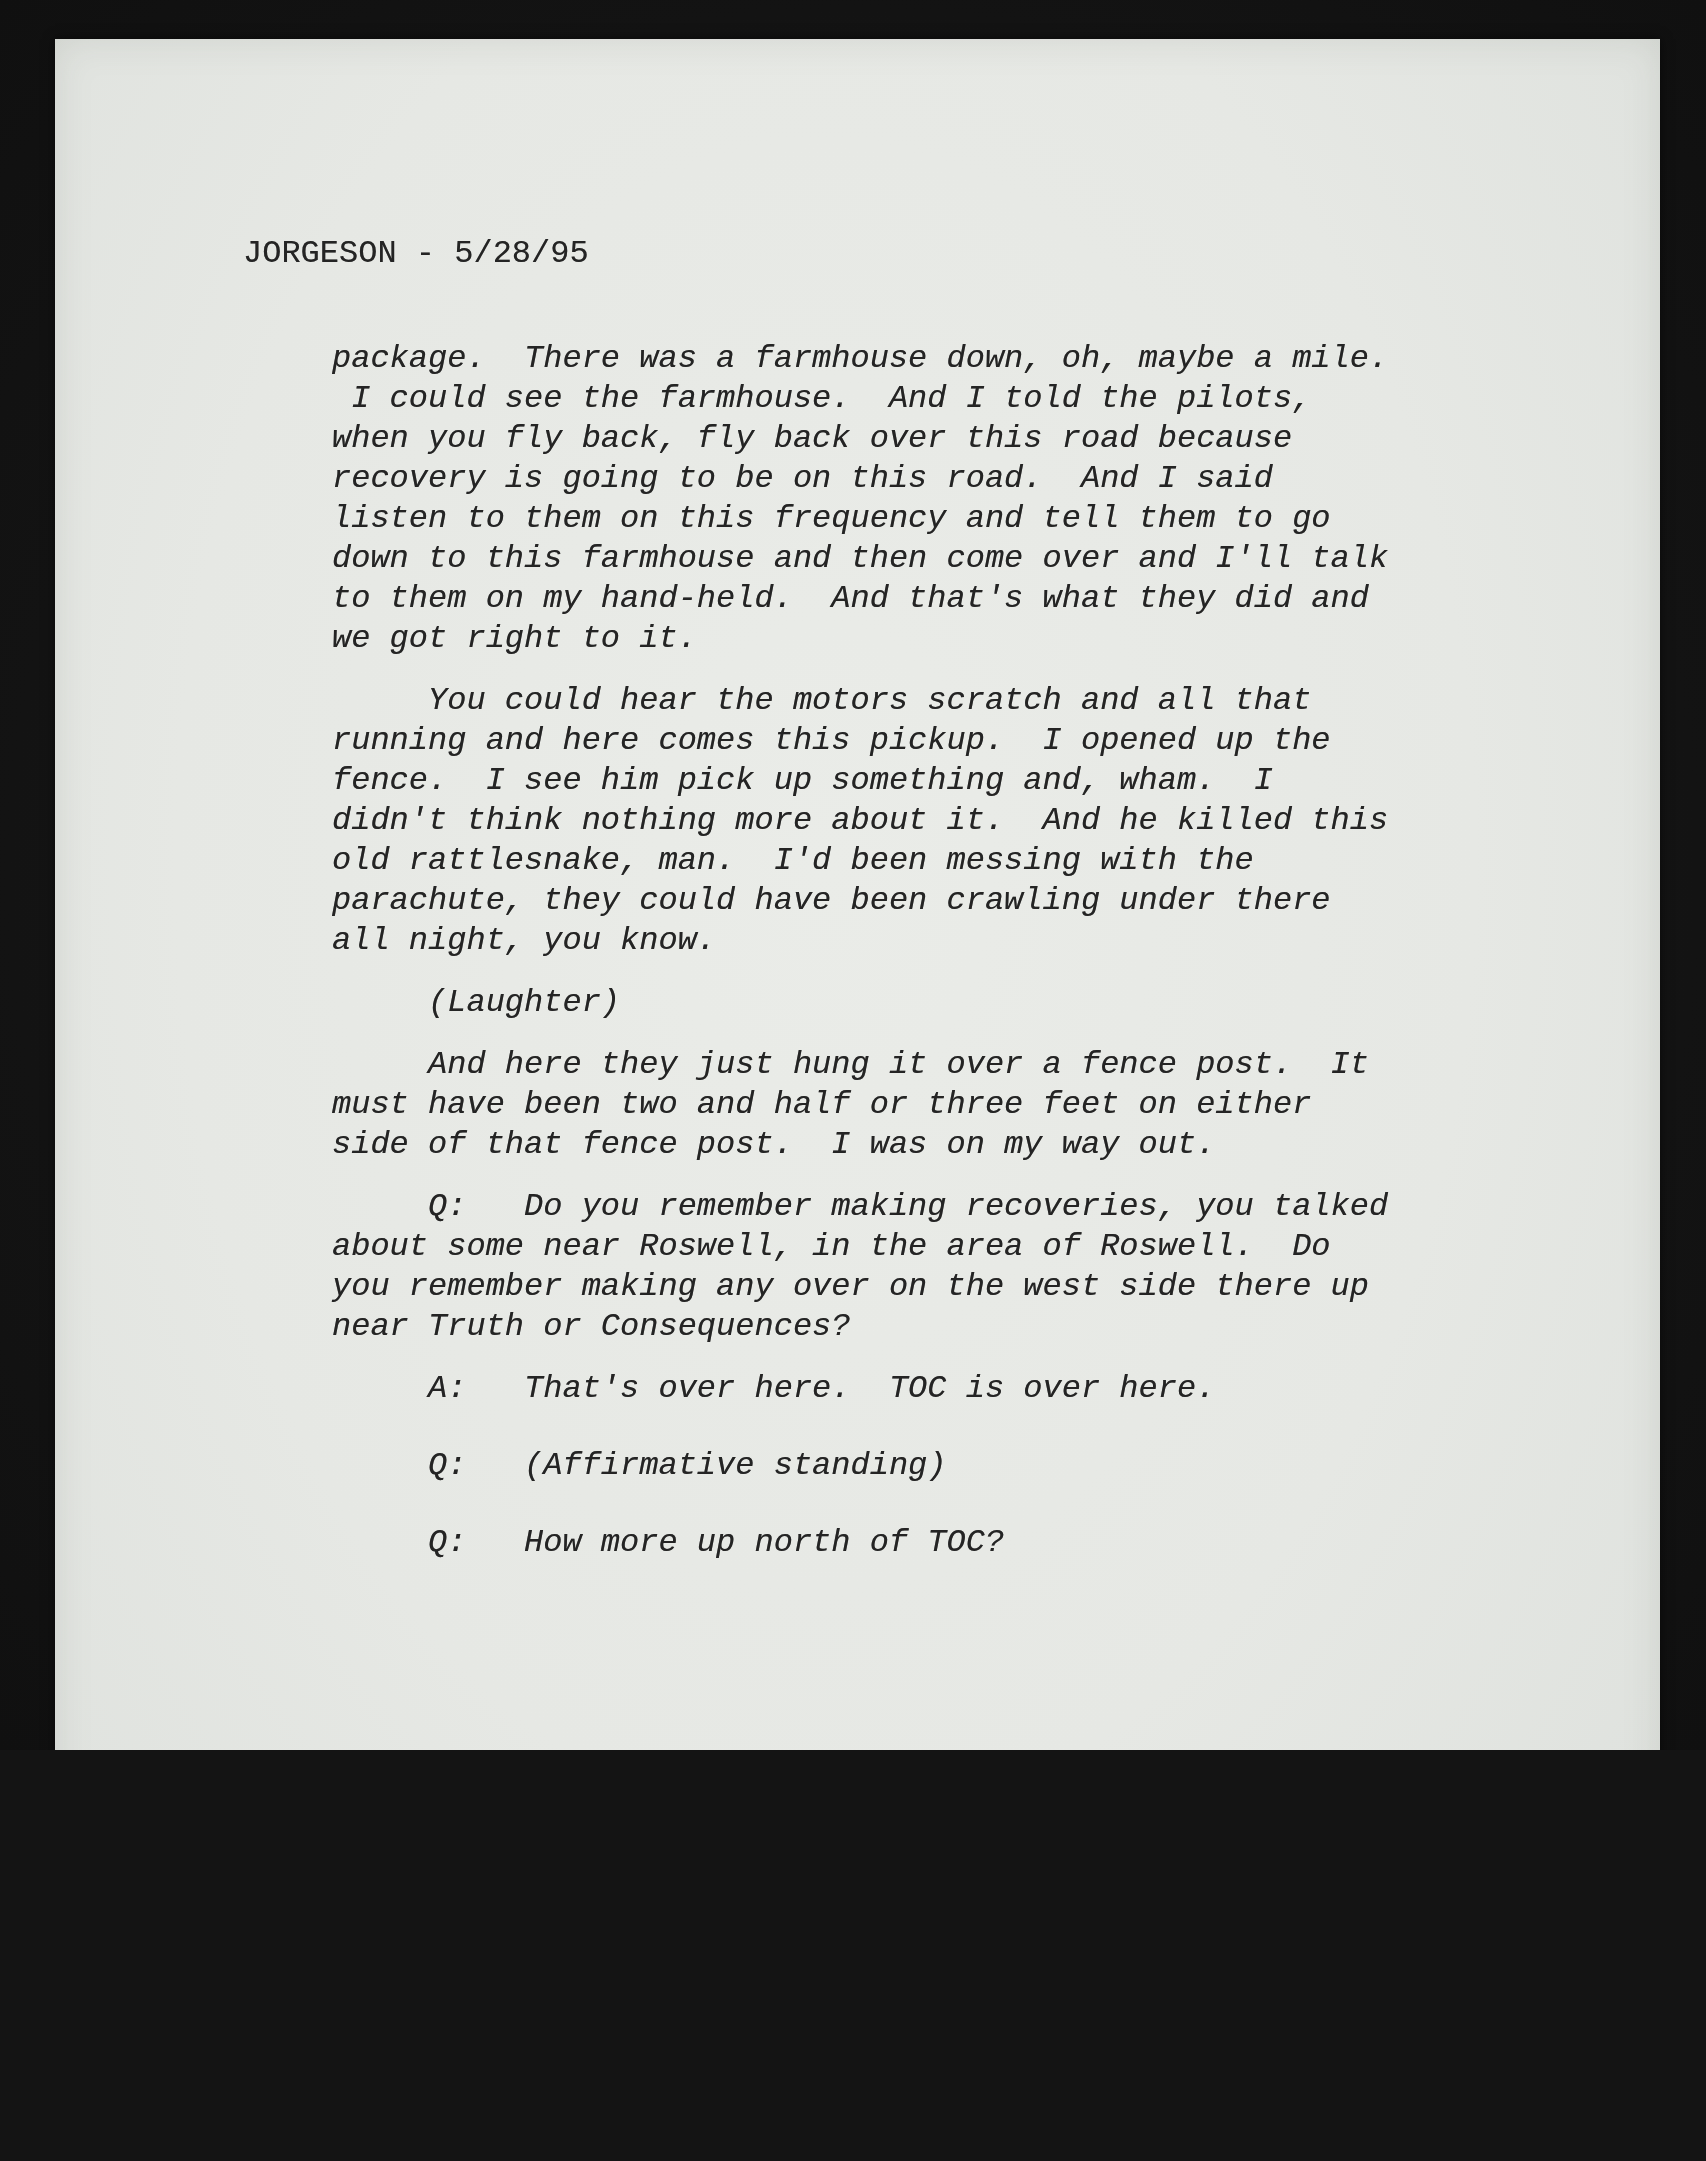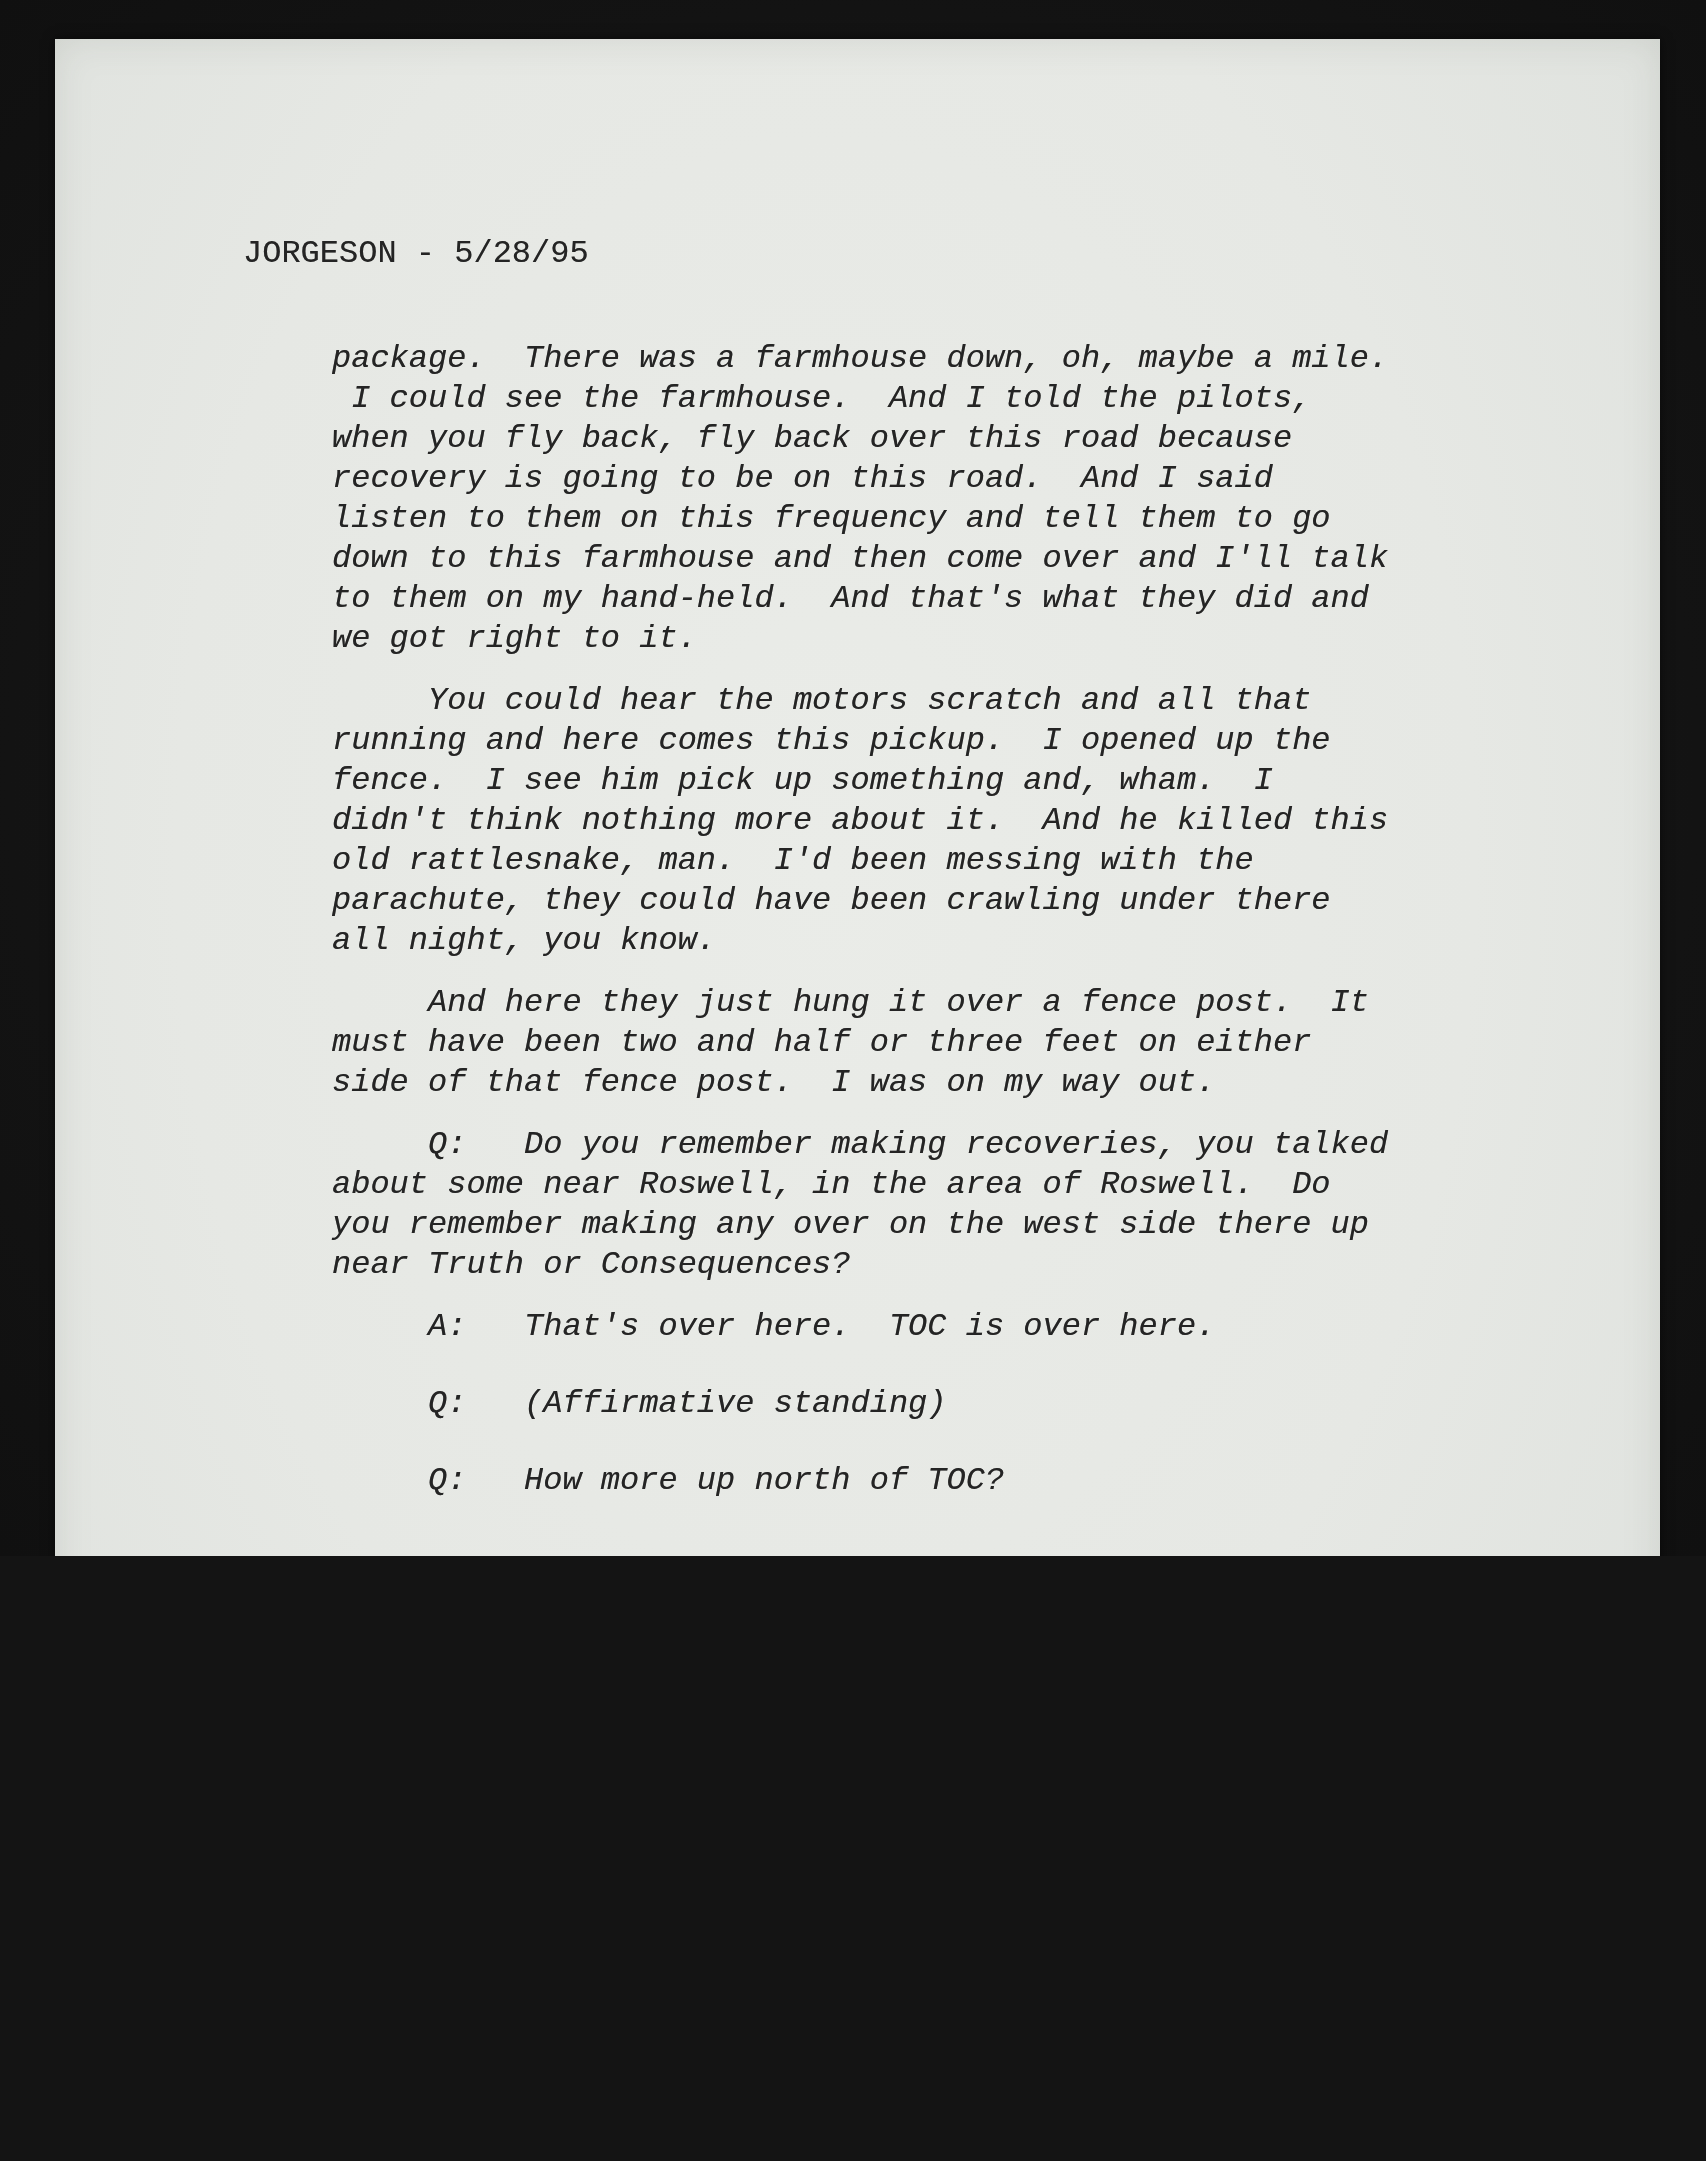--- a/index.html
+++ b/index.html
@@ -3,21 +3,21 @@
 <meta charset="utf-8">
 <style>
   html, body {
     margin: 0;
     padding: 0;
     background: #141414;
   }
   .scene {
     position: relative;
     width: 1706px;
-    height: 1556px;
+    height: 1750px;
     background:
       radial-gradient(ellipse at 50% 50%, #1b1b1b 0%, #141414 60%, #101010 100%);
     overflow: hidden;
     font-family: "Liberation Mono", "DejaVu Sans Mono", monospace;
   }
   .paper {
     position: absolute;
     left: 55px;
     top: 39px;
     width: 1605px;
@@ -71,20 +71,21 @@
 down to this farmhouse and then come over and I'll talk
 to them on my hand-held.  And that's what they did and
 we got right to it.</p>
       <p>     You could hear the motors scratch and all that
 running and here comes this pickup.  I opened up the
 fence.  I see him pick up something and, wham.  I
 didn't think nothing more about it.  And he killed this
 old rattlesnake, man.  I'd been messing with the
 parachute, they could have been crawling under there
 all night, you know.</p>
+      <p>     (Laughter)</p>
       <p>     And here they just hung it over a fence post.  It
 must have been two and half or three feet on either
 side of that fence post.  I was on my way out.</p>
       <p>     Q:   Do you remember making recoveries, you talked
 about some near Roswell, in the area of Roswell.  Do
 you remember making any over on the west side there up
 near Truth or Consequences?</p>
       <p class="qa">     A:   That's over here.  TOC is over here.</p>
       <p class="qa">     Q:   (Affirmative standing)</p>
       <p class="qa">     Q:   How more up north of TOC?</p>

